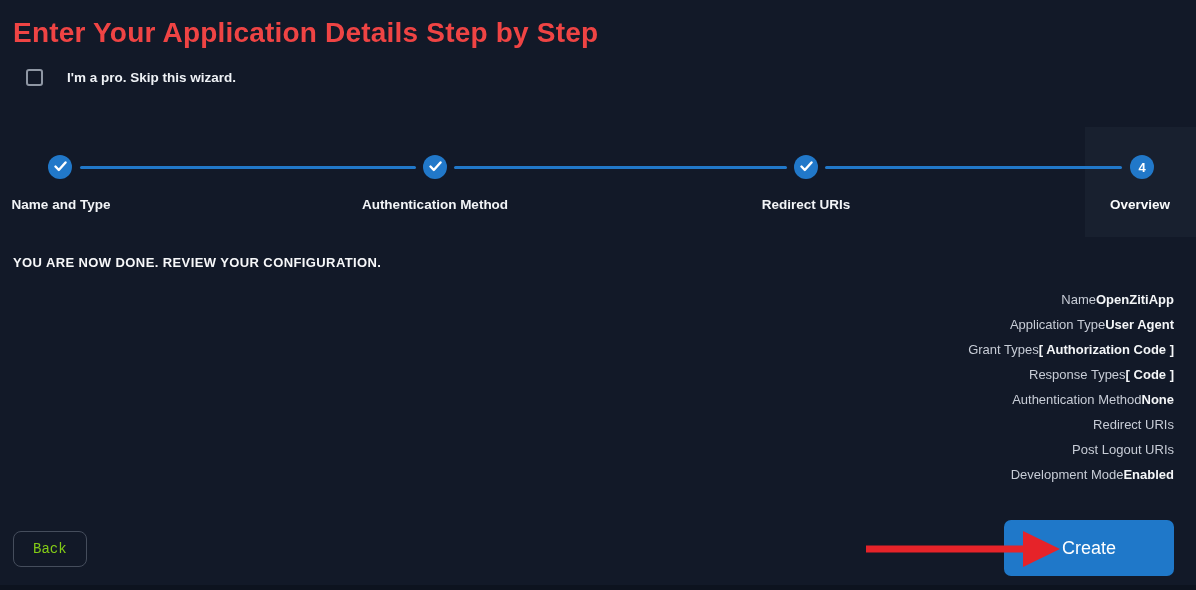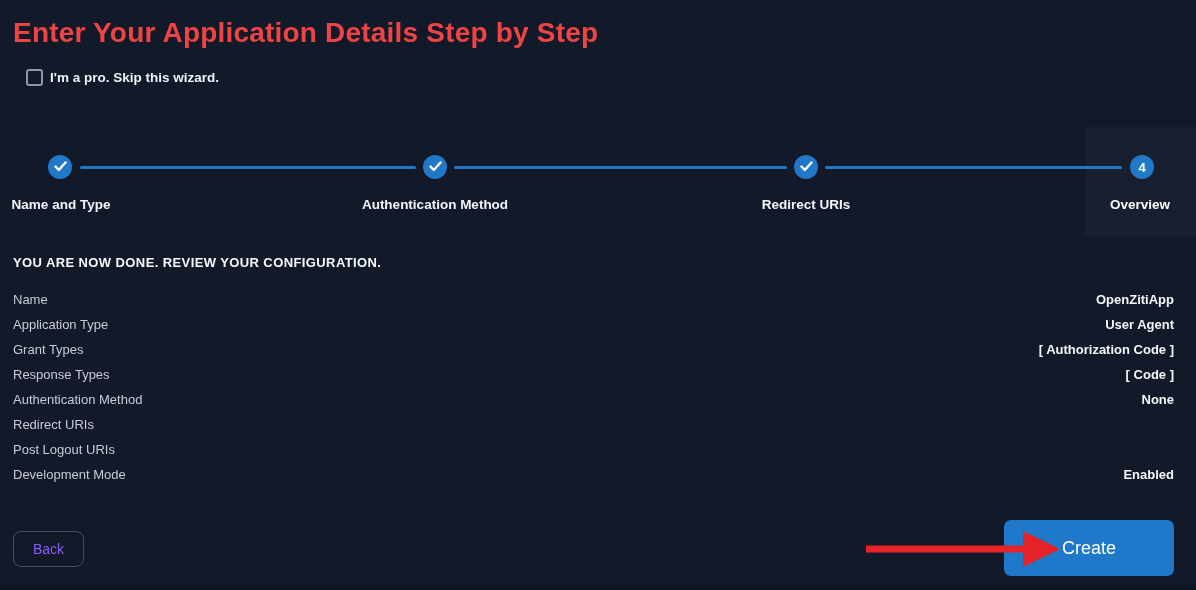--- a/index.html
+++ b/index.html
@@ -12,21 +12,21 @@
     color:#f2f4f7;
   }
 
   .page-title {
     position:absolute; left:13px; top:17px;
     font-size:28px; font-weight:700; letter-spacing:.2px; color:#ef4444;
   }
 
   .skip-row {
     position:absolute; left:26px; top:69px;
-    display:flex; align-items:center; gap:7px;
+    display:flex; align-items:center; gap:24px;
   }
   .checkbox {
     width:17px; height:17px;
     border:2px solid #8f97a4; border-radius:3px;
     background:transparent; cursor:pointer;
   }
   .skip-label { font-size:13.5px; font-weight:700; color:#eef1f5; }
 
   
   .step-highlight {
@@ -56,33 +56,33 @@
 
   
   .review-heading {
     position:absolute; left:13px; top:255px;
     font-size:13px; font-weight:600; letter-spacing:.4px; color:#f7f8fa;
   }
   .review-rows {
     position:absolute; left:13px; top:287px; width:1161px;
   }
   .review-row {
-    display:flex; justify-content:space-between; align-items:center;
+    display:flex; justify-content:flex-end; align-items:center;
     height:25px;
   }
   .row-label { font-size:13px; font-weight:400; color:#c7ccd6; white-space:nowrap; }
   .row-value { font-size:13px; font-weight:700; color:#f4f6f8; white-space:nowrap; text-align:right; }
 
   
   .back-button {
     position:absolute; left:13px; top:531px; height:36px;
     padding:0 19px;
     background:transparent;
     border:1px solid #454d5c; border-radius:8px;
-    color:#8b5cf6; font-size:14px; font-family:Liberation Sans, sans-serif;
+    color:#84cc16; font-size:14px; font-family:Liberation Mono, monospace;
     cursor:pointer;
   }
   .create-button {
     position:absolute; left:1004px; top:520px; width:170px; height:56px;
     background:#1f78c9; border:none; border-radius:7px;
     color:#ffffff; font-size:18px; font-family:inherit;
     cursor:pointer; z-index:2;
     display:flex; align-items:center; justify-content:center;
   }
   .annotation-arrow {

